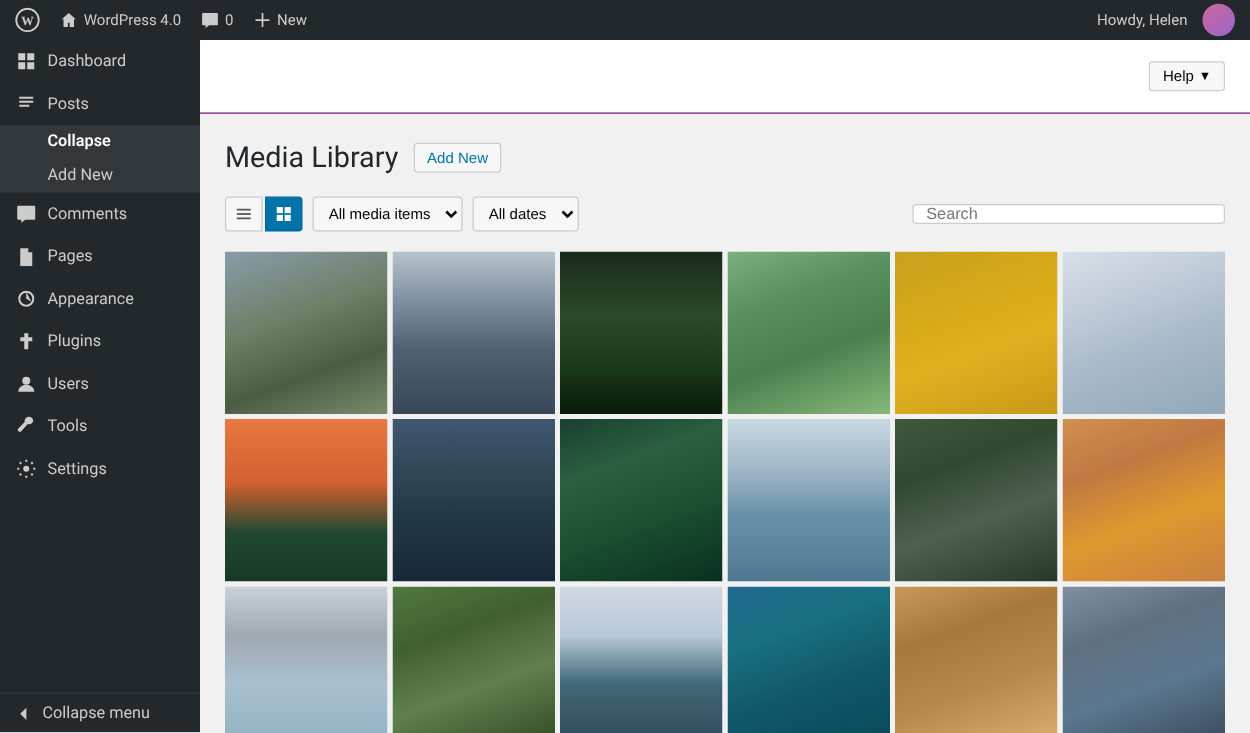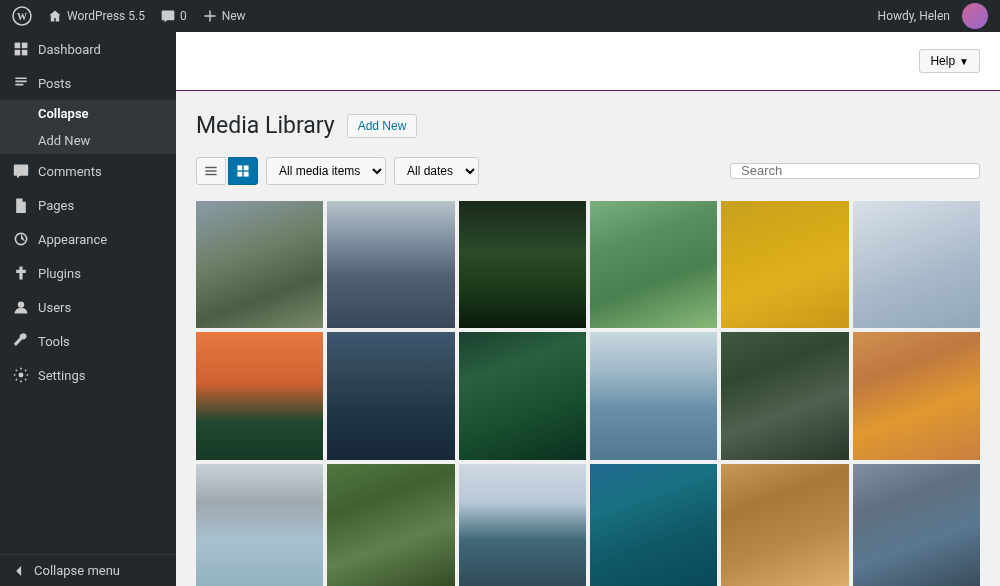--- a/index.html
+++ b/index.html
@@ -21,21 +21,21 @@
     .wp-logo { width: 20px; height: 20px; fill: #ccc; }
     .admin-bar-right { display: flex; align-items: center; gap: 12px; }
     .howdy { color: #ccc; font-size: 12px; }
     .avatar { width: 26px; height: 26px; border-radius: 50%; background: #888; overflow: hidden; display: inline-block; vertical-align: middle; }
 
     
     .main-layout { display: flex; flex: 1; overflow: hidden; }
 
     
     .sidebar {
-      width: 176px;
+      width: 160px;
       background: #23282d;
       flex-shrink: 0;
       overflow-y: auto;
       display: flex;
       flex-direction: column;
     }
     .sidebar-item {
       display: flex;
       align-items: center;
       gap: 8px;
@@ -199,21 +199,21 @@
     <div class="admin-bar-item">
       <svg class="wp-logo" viewBox="0 0 20 20" xmlns="http://www.w3.org/2000/svg">
         <circle cx="10" cy="10" r="9" fill="none" stroke="#ccc" stroke-width="1.5"></circle>
         <text x="10" y="14" text-anchor="middle" font-size="10" fill="#ccc" font-family="serif" font-weight="bold">W</text>
       </svg>
     </div>
     <div class="admin-bar-item">
       <svg width="14" height="14" viewBox="0 0 20 20" fill="currentColor">
         <path d="M10 2L2 9h2v9h5v-5h2v5h5V9h2L10 2z"></path>
       </svg>
-      <span>WordPress 5.5</span>
+      <span>WordPress 4.0</span>
     </div>
     <div class="admin-bar-item">
       <svg width="14" height="14" viewBox="0 0 20 20" fill="currentColor">
         <path d="M18 2H2a1 1 0 00-1 1v12a1 1 0 001 1h3v3l4-3h9a1 1 0 001-1V3a1 1 0 00-1-1z"></path>
       </svg>
       <span>0</span>
     </div>
     <div class="admin-bar-item">
       <svg width="14" height="14" viewBox="0 0 20 20" fill="currentColor">
         <path d="M10 2v16M2 10h16" stroke="currentColor" stroke-width="2"></path>

